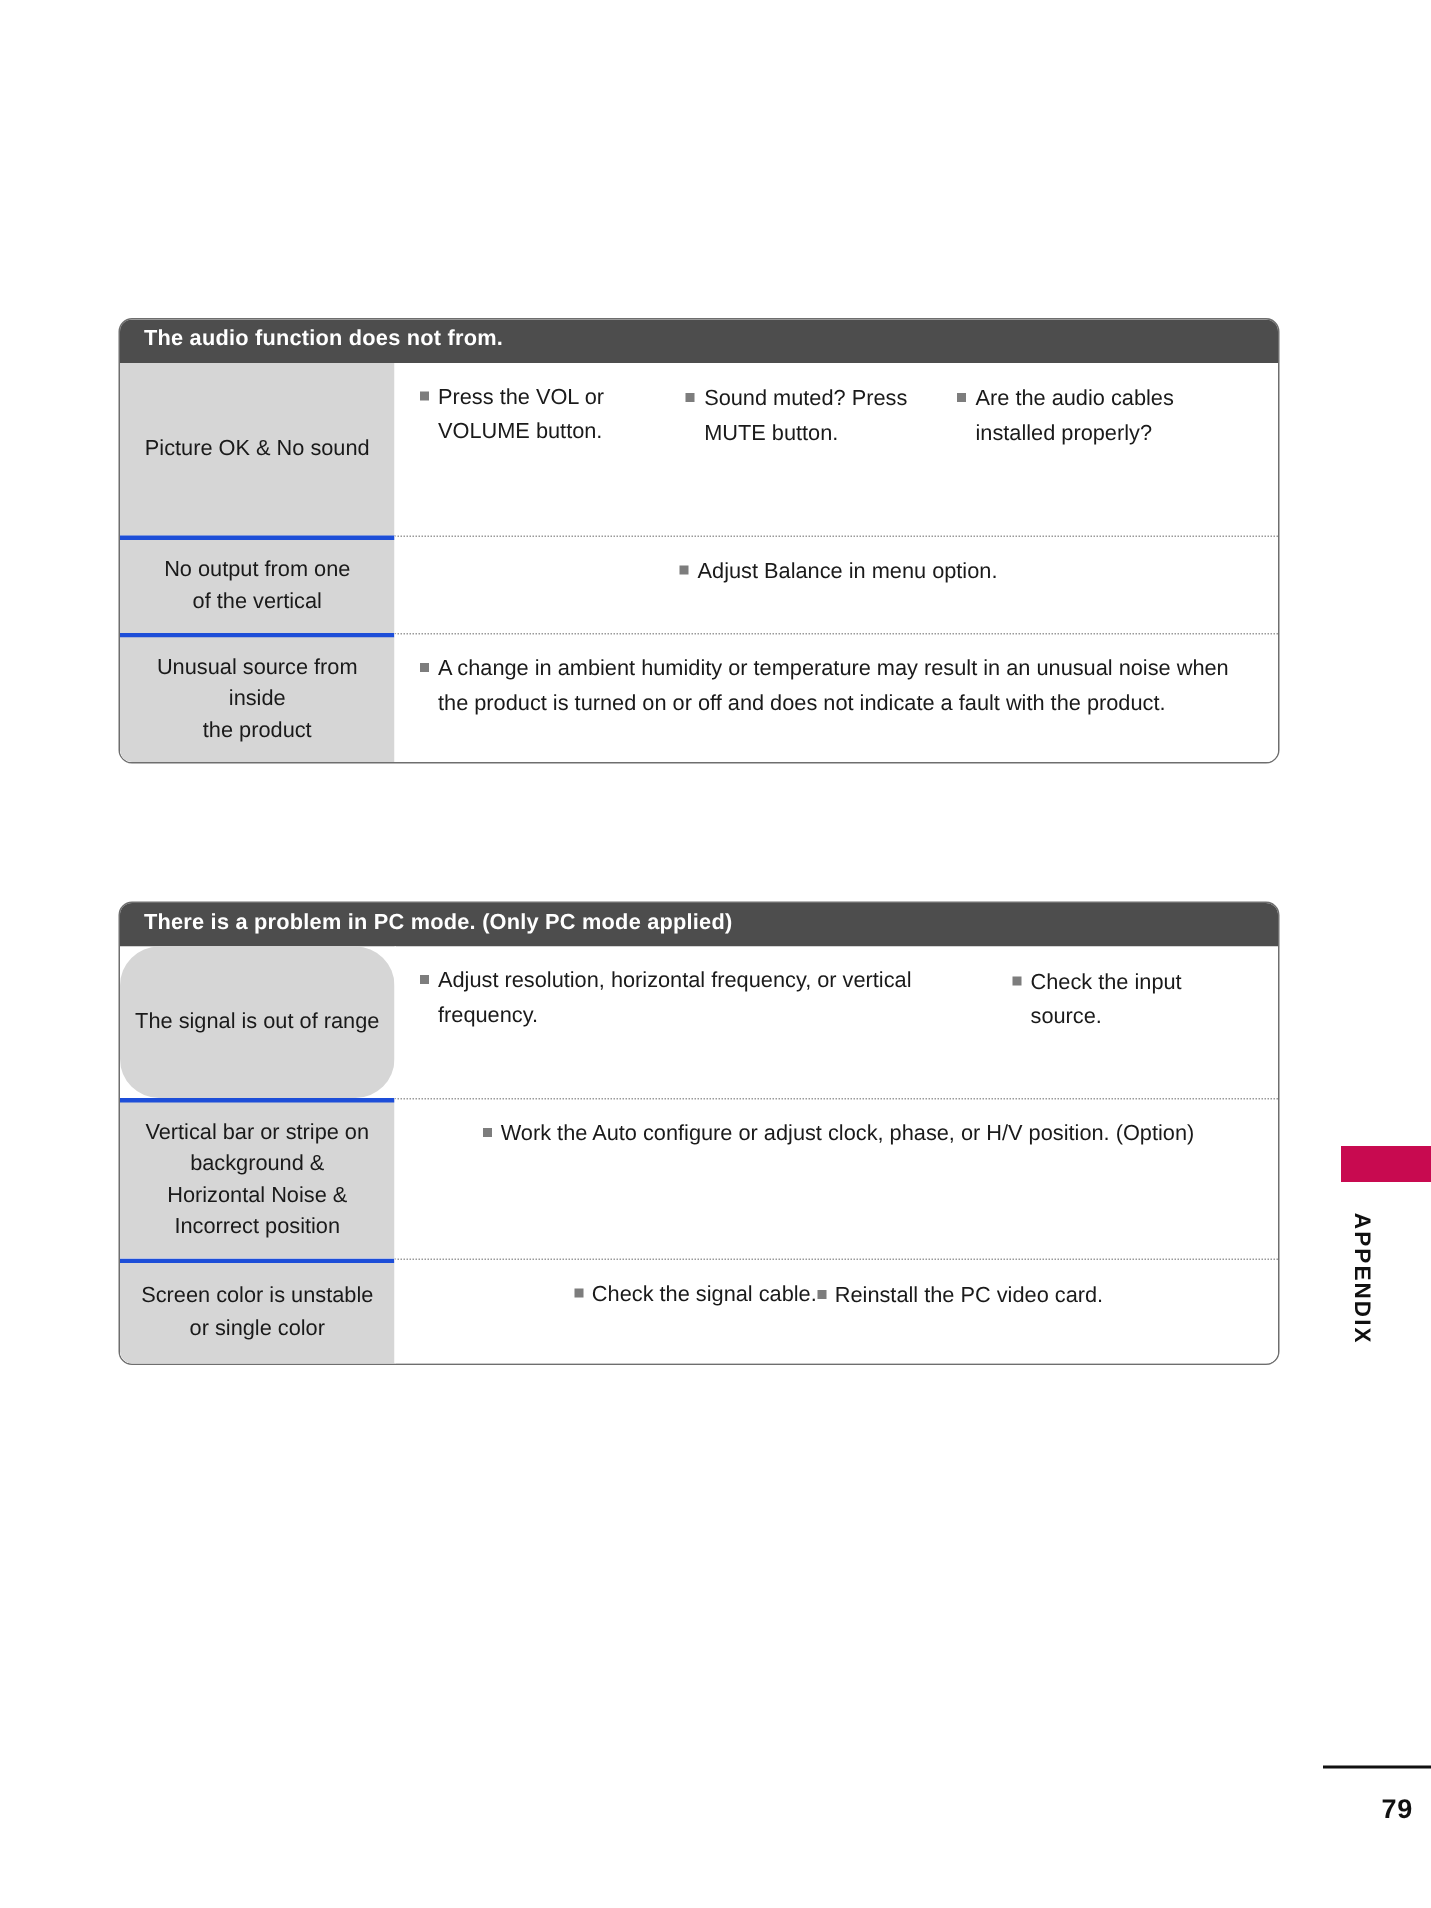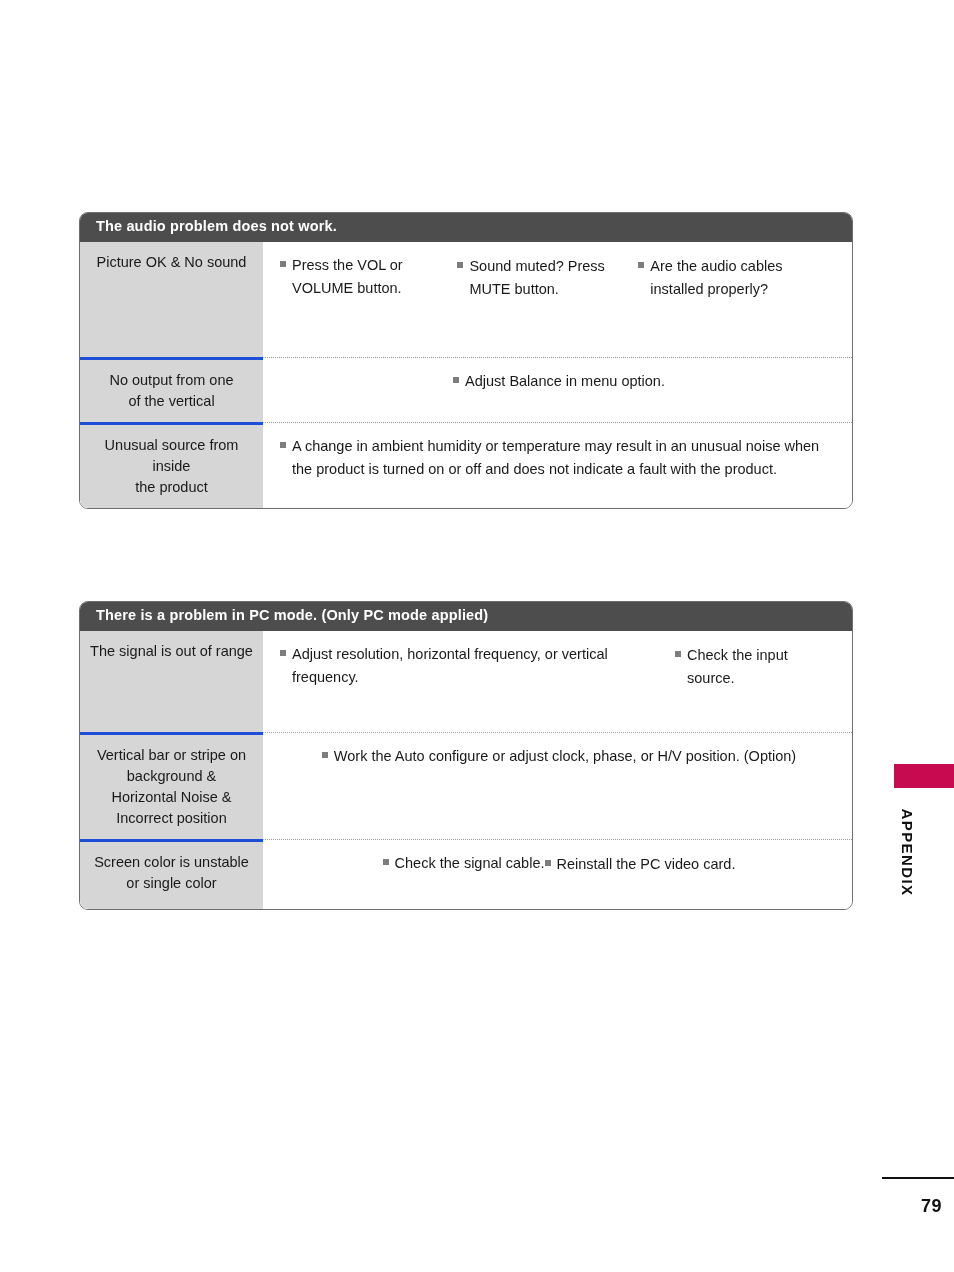--- a/index.html
+++ b/index.html
@@ -60,20 +60,21 @@
     width: 183px;
     flex: 0 0 183px;
     background: #d6d6d6;
     color: #1a1a1a;
     font-size: 14.5px;
     line-height: 1.45;
     text-align: center;
     display: flex;
     flex-direction: column;
     align-items: center;
+    justify-content: center;
     padding: 10px 6px;
     box-sizing: border-box;
   }
   .ts-label .lbl-line { display: block; white-space: nowrap; }
 
   .ts-content {
     flex: 1 1 auto;
     padding: 12px 14px 12px 16px;
     box-sizing: border-box;
     display: flex;
@@ -106,21 +107,21 @@
     background: #7d7d7d;
     margin: 7px 6px 0 0;
   }
   .bullet-text { flex: 1 1 auto; }
 
   
   #row-audio-1 .ts-label { min-height: 115px; }
   #row-audio-2 .ts-label { min-height: 53px; }
   #row-audio-3 .ts-label { min-height: 85px; }
 
-  #row-pc-1 .ts-label { min-height: 101px; }
+  #row-pc-1 .ts-label { min-height: 101px; border-radius: 26px; }
   #row-pc-2 .ts-label { min-height: 94px; }
   #row-pc-3 .ts-label { min-height: 70px; }
 
   
   .ts-body .ts-row:last-child .ts-label { border-bottom-left-radius: 8px; }
 
   
   #appendix-tab {
     position: absolute;
     left: 894px;
@@ -171,21 +172,21 @@
     color: #111111;
     letter-spacing: 0.5px;
   }
 </style>
 </head>
 <body>
 
 <div class="page">
 
   <div class="ts-table" id="table-audio">
-    <div class="ts-header">The audio problem does not work.</div>
+    <div class="ts-header">The audio function does not from.</div>
     <div class="ts-body">
 
       <div class="ts-row" id="row-audio-1">
         <div class="ts-label">
           <span class="lbl-line">Picture OK &amp; No sound</span>
         </div>
         <div class="ts-content">
           <div class="bullet-line">
             <span class="bullet-mark"></span>
             <span class="bullet-text">Press the VOL or VOLUME button.</span>

